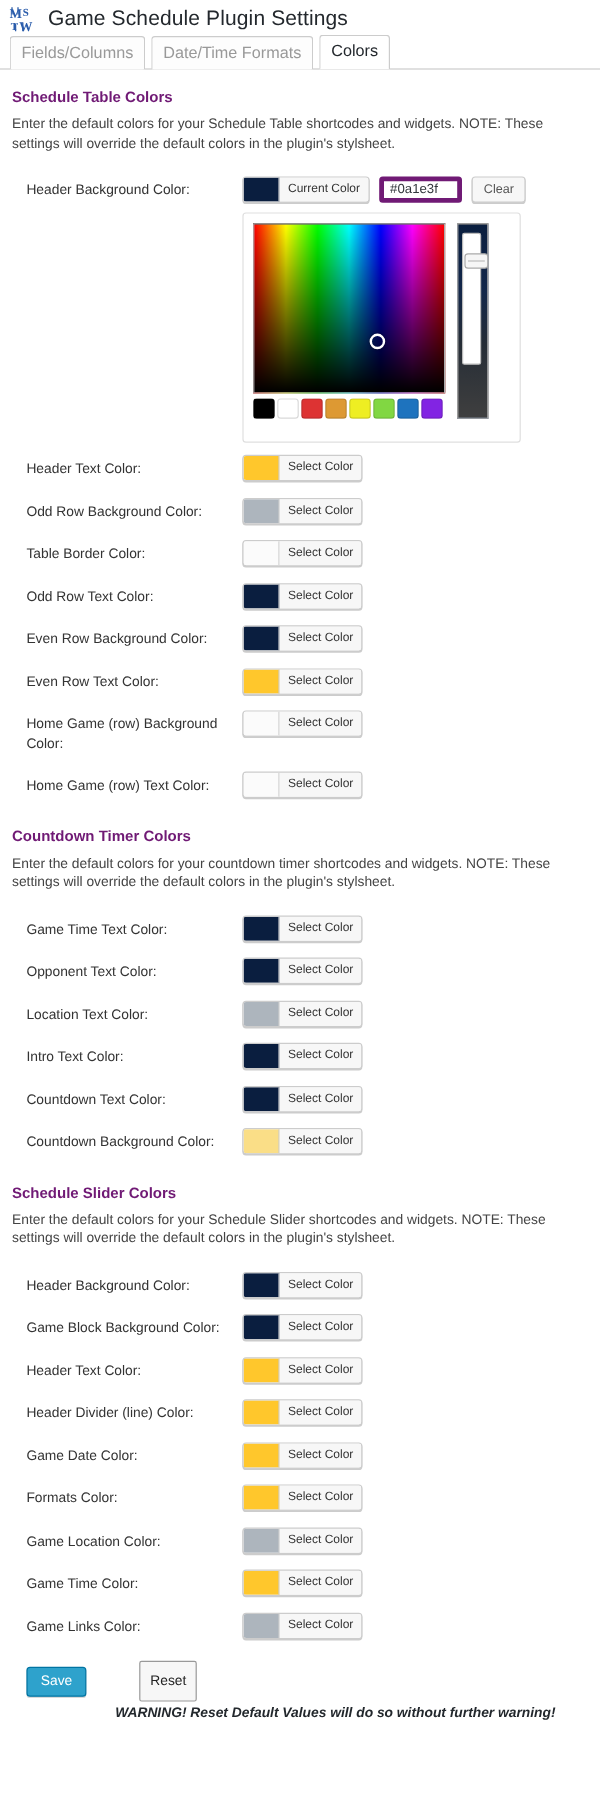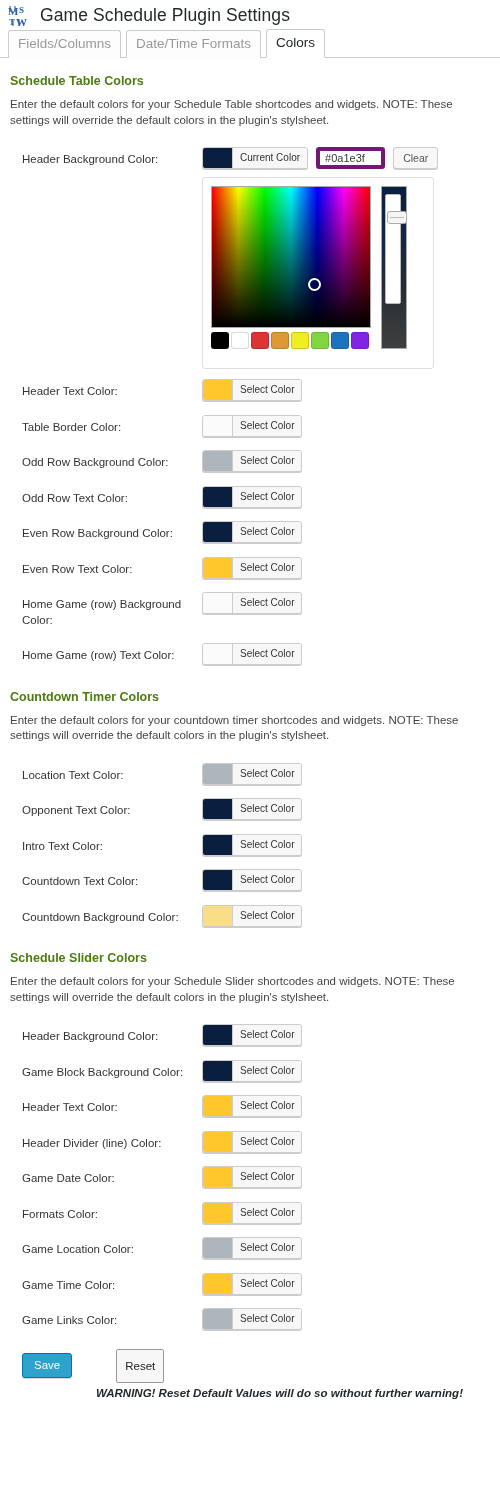--- a/index.html
+++ b/index.html
@@ -74,21 +74,21 @@
   }
 
   
   .wrap {
     padding: 0 8px 0 8px;
   }
 
   h3.section-title {
     font-size: 12.5px;
     font-weight: bold;
-    color: #4d7c0f;
+    color: #701a75;
     margin: 16px 0 9px 2px;
   }
   p.section-desc {
     font-size: 11.5px;
     line-height: 1.35;
     color: #444;
     margin: 0 0 14px 2px;
     max-width: 488px;
   }
 
@@ -397,34 +397,34 @@
         <th>Header Text Color:</th>
         <td>
           <span class="wp-color-result">
             <span class="swatch" style="background:#ffc72c"></span>
             <span class="result-text">Select Color</span>
           </span>
         </td>
       </tr>
 
       <tr>
+        <th>Odd Row Background Color:</th>
+        <td>
+          <span class="wp-color-result">
+            <span class="swatch" style="background:#adb5bd"></span>
+            <span class="result-text">Select Color</span>
+          </span>
+        </td>
+      </tr>
+
+      <tr>
         <th>Table Border Color:</th>
         <td>
           <span class="wp-color-result">
             <span class="swatch" style="background:#fbfbfb"></span>
-            <span class="result-text">Select Color</span>
-          </span>
-        </td>
-      </tr>
-
-      <tr>
-        <th>Odd Row Background Color:</th>
-        <td>
-          <span class="wp-color-result">
-            <span class="swatch" style="background:#adb5bd"></span>
             <span class="result-text">Select Color</span>
           </span>
         </td>
       </tr>
 
       <tr>
         <th>Odd Row Text Color:</th>
         <td>
           <span class="wp-color-result">
             <span class="swatch" style="background:#0a1e3f"></span>
@@ -474,33 +474,42 @@
       </tr>
     </tbody>
   </table>
 
   <h3 class="section-title">Countdown Timer Colors</h3>
   <p class="section-desc">Enter the default colors for your countdown timer shortcodes and widgets. NOTE: These settings will override the default colors in the plugin's stylsheet.</p>
 
   <table class="form-table">
     <tbody>
       <tr>
+        <th>Game Time Text Color:</th>
+        <td>
+          <span class="wp-color-result">
+            <span class="swatch" style="background:#0a1e3f"></span>
+            <span class="result-text">Select Color</span>
+          </span>
+        </td>
+      </tr>
+      <tr>
+        <th>Opponent Text Color:</th>
+        <td>
+          <span class="wp-color-result">
+            <span class="swatch" style="background:#0a1e3f"></span>
+            <span class="result-text">Select Color</span>
+          </span>
+        </td>
+      </tr>
+      <tr>
         <th>Location Text Color:</th>
         <td>
           <span class="wp-color-result">
             <span class="swatch" style="background:#adb5bd"></span>
-            <span class="result-text">Select Color</span>
-          </span>
-        </td>
-      </tr>
-      <tr>
-        <th>Opponent Text Color:</th>
-        <td>
-          <span class="wp-color-result">
-            <span class="swatch" style="background:#0a1e3f"></span>
             <span class="result-text">Select Color</span>
           </span>
         </td>
       </tr>
       <tr>
         <th>Intro Text Color:</th>
         <td>
           <span class="wp-color-result">
             <span class="swatch" style="background:#0a1e3f"></span>
             <span class="result-text">Select Color</span>

